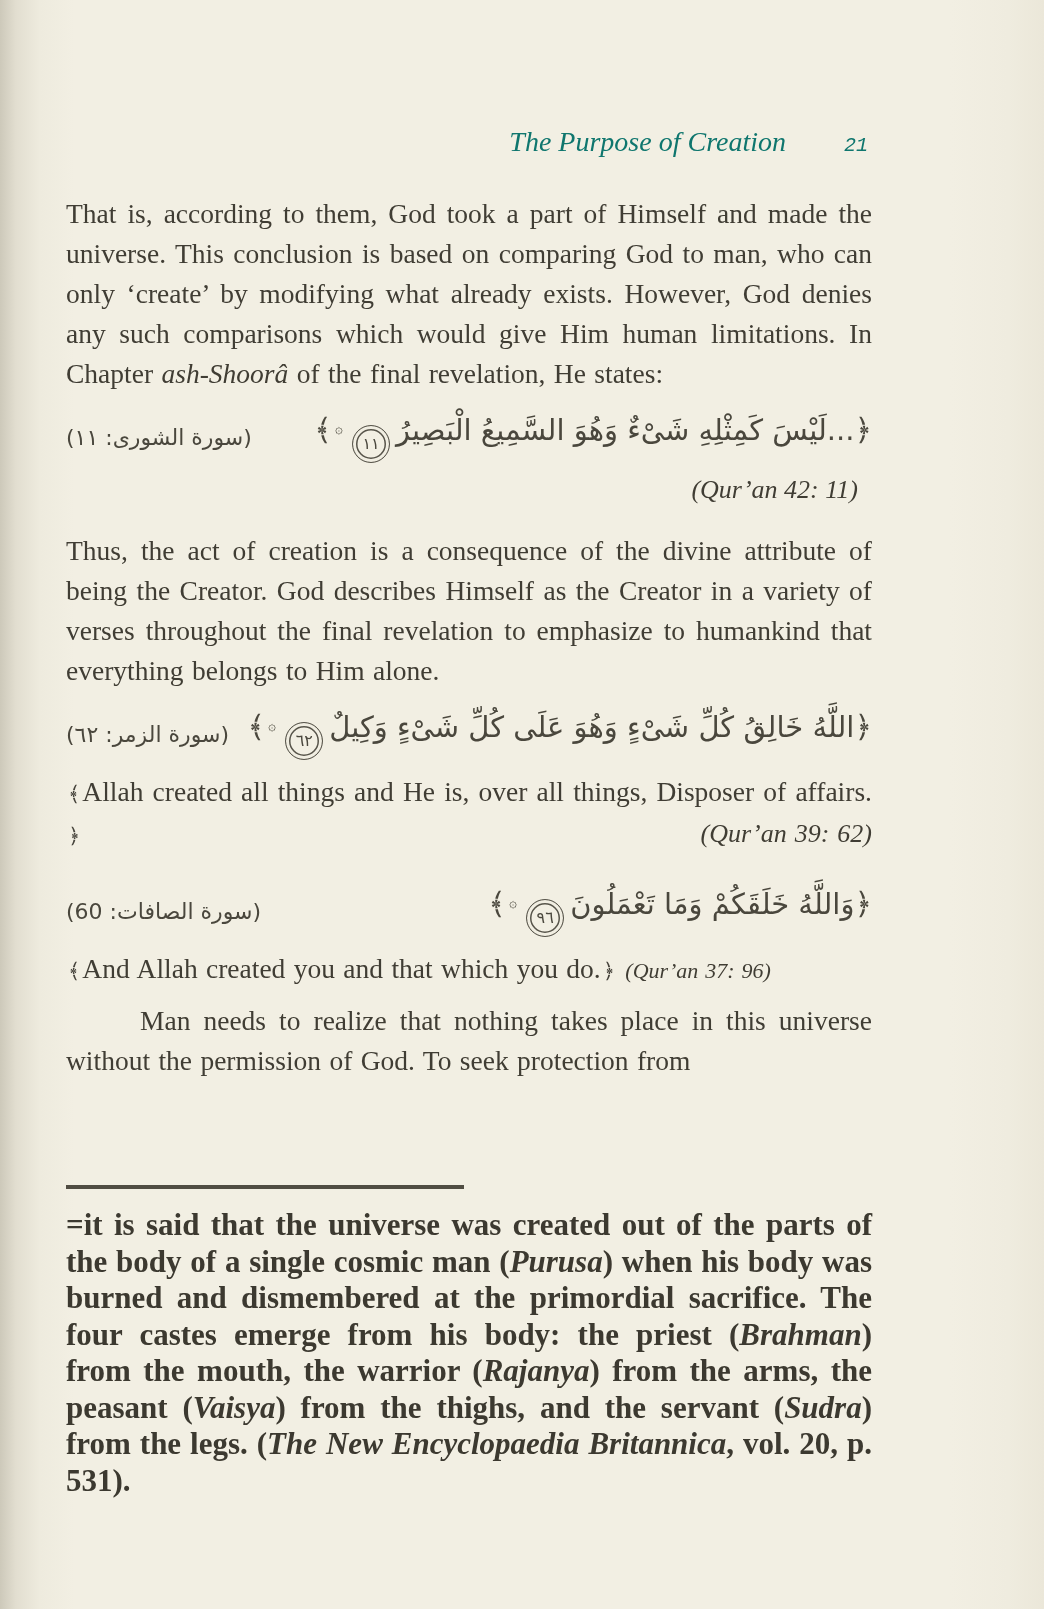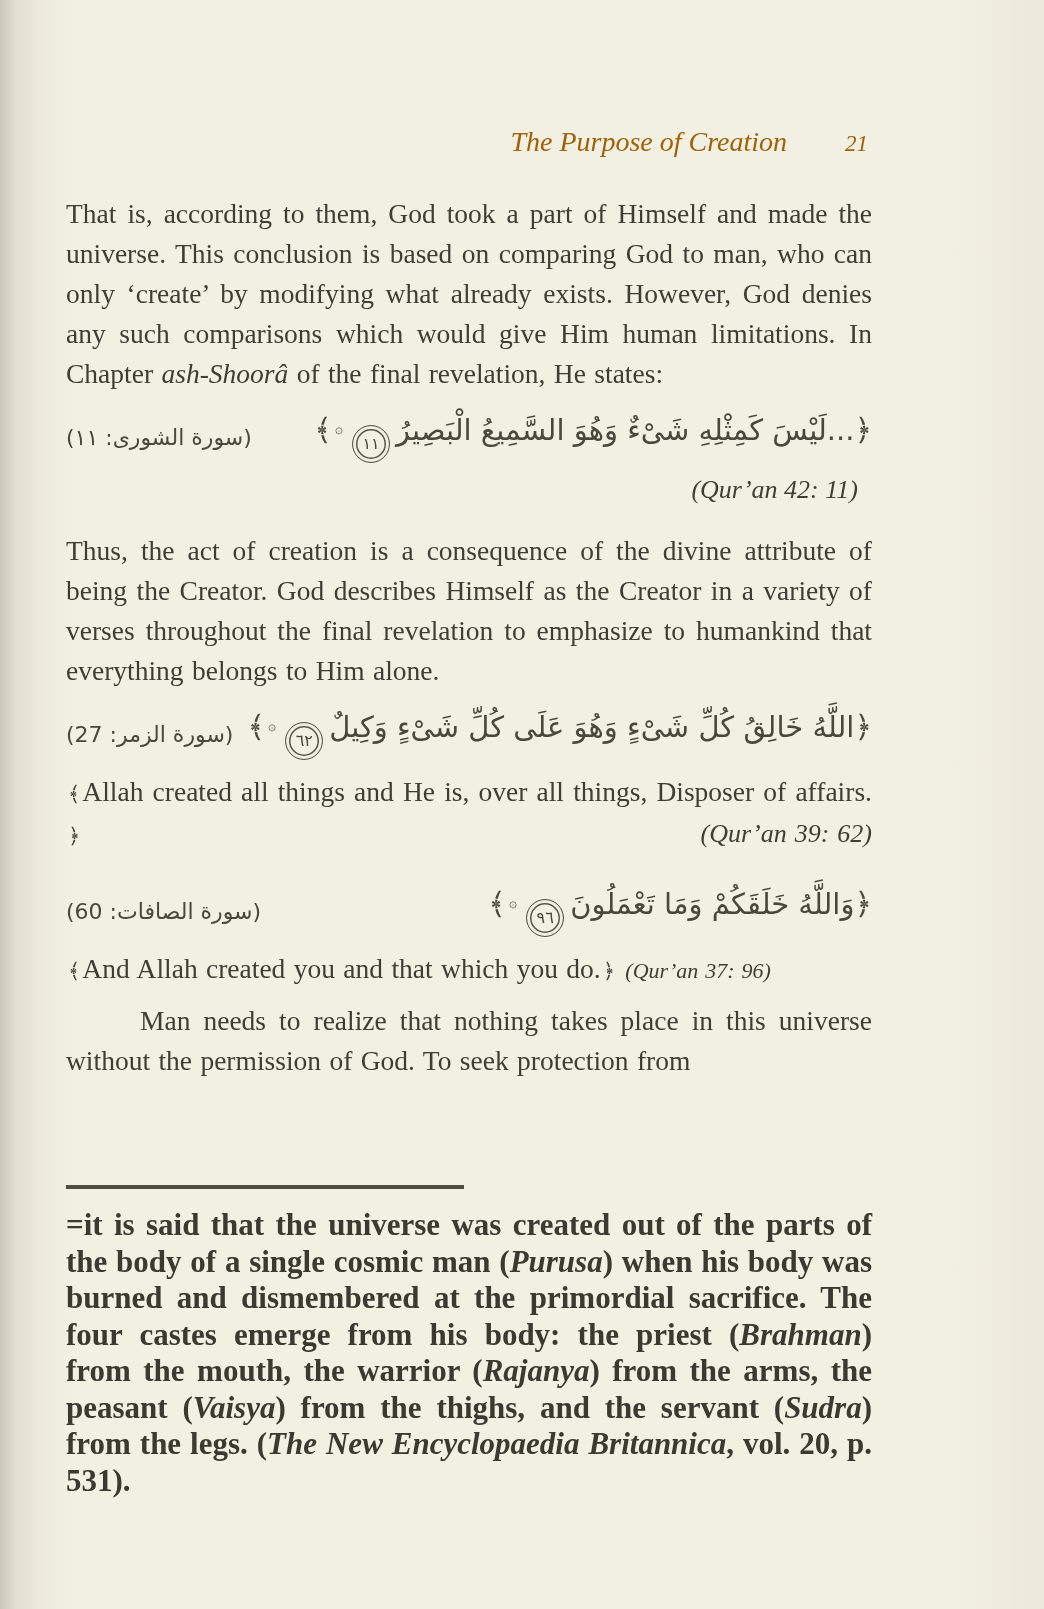--- a/index.html
+++ b/index.html
@@ -13,24 +13,24 @@
     overflow: hidden;
   }
   .page {
     box-sizing: border-box;
     width: 1044px; height: 1609px;
     padding: 126px 172px 0 66px;
     position: relative;
   }
   .page-header {
     display: flex; justify-content: flex-end; align-items: baseline;
-    gap: 58px; font-style: italic; font-size: 28px; color: #a16207;
+    gap: 58px; font-style: italic; font-size: 28px; color: #0f766e;
     margin-bottom: 36px; padding-right: 4px;
   }
-  .page-header .pn { font-size: 23px; }
+  .page-header .pn { font-size: 20px; font-family: Liberation Mono, monospace; }
   .body-text {
     font-size: 27.5px; line-height: 40px; text-align: justify;
     word-spacing: 1.5px; margin: 0 0 14px;
   }
   .indent { text-indent: 74px; margin-top: 6px; margin-bottom: 0; }
   .i { font-style: italic; }
   .verse-row {
     display: flex; justify-content: space-between; align-items: center;
     margin: 18px 0 12px;
   }
@@ -82,21 +82,21 @@
   <div class="verse-row">
     <div class="verse-source" dir="rtl">(سورة الشورى: ١١)</div>
     <div class="verse-ar" dir="rtl"><span class="br">﴿</span><span>...لَيْسَ كَمِثْلِهِ شَىْءٌ وَهُوَ السَّمِيعُ الْبَصِيرُ</span><span class="ayah">١١</span><span class="orn">۞</span><span class="br">﴾</span></div>
   </div>
 
   <p class="cite-line">(Qur’an 42: 11)</p>
 
   <p class="body-text"><span>Thus, the act of creation is a consequence of the divine attribute of being the Creator. God describes Himself as the Creator in a variety of verses throughout the final revelation to emphasize to humankind that everything belongs to Him alone.</span></p>
 
   <div class="verse-row">
-    <div class="verse-source" dir="rtl">(سورة الزمر: 27)</div>
+    <div class="verse-source" dir="rtl">(سورة الزمر: ٦٢)</div>
     <div class="verse-ar" dir="rtl"><span class="br">﴿</span><span>اللَّهُ خَالِقُ كُلِّ شَىْءٍ وَهُوَ عَلَى كُلِّ شَىْءٍ وَكِيلٌ</span><span class="ayah">٦٢</span><span class="orn">۞</span><span class="br">﴾</span></div>
   </div>
 
   <p class="trans"><span class="qb">﴾</span><span>Allah created all things and He is, over all things, Disposer of affairs.</span><span class="qb">﴿</span><span class="cite-float">(Qur’an 39: 62)</span></p>
 
   <div class="verse-row" style="margin-top:30px">
     <div class="verse-source" dir="rtl">(سورة الصافات: 60)</div>
     <div class="verse-ar" dir="rtl"><span class="br">﴿</span><span>وَاللَّهُ خَلَقَكُمْ وَمَا تَعْمَلُونَ</span><span class="ayah">٩٦</span><span class="orn">۞</span><span class="br">﴾</span></div>
   </div>
 

